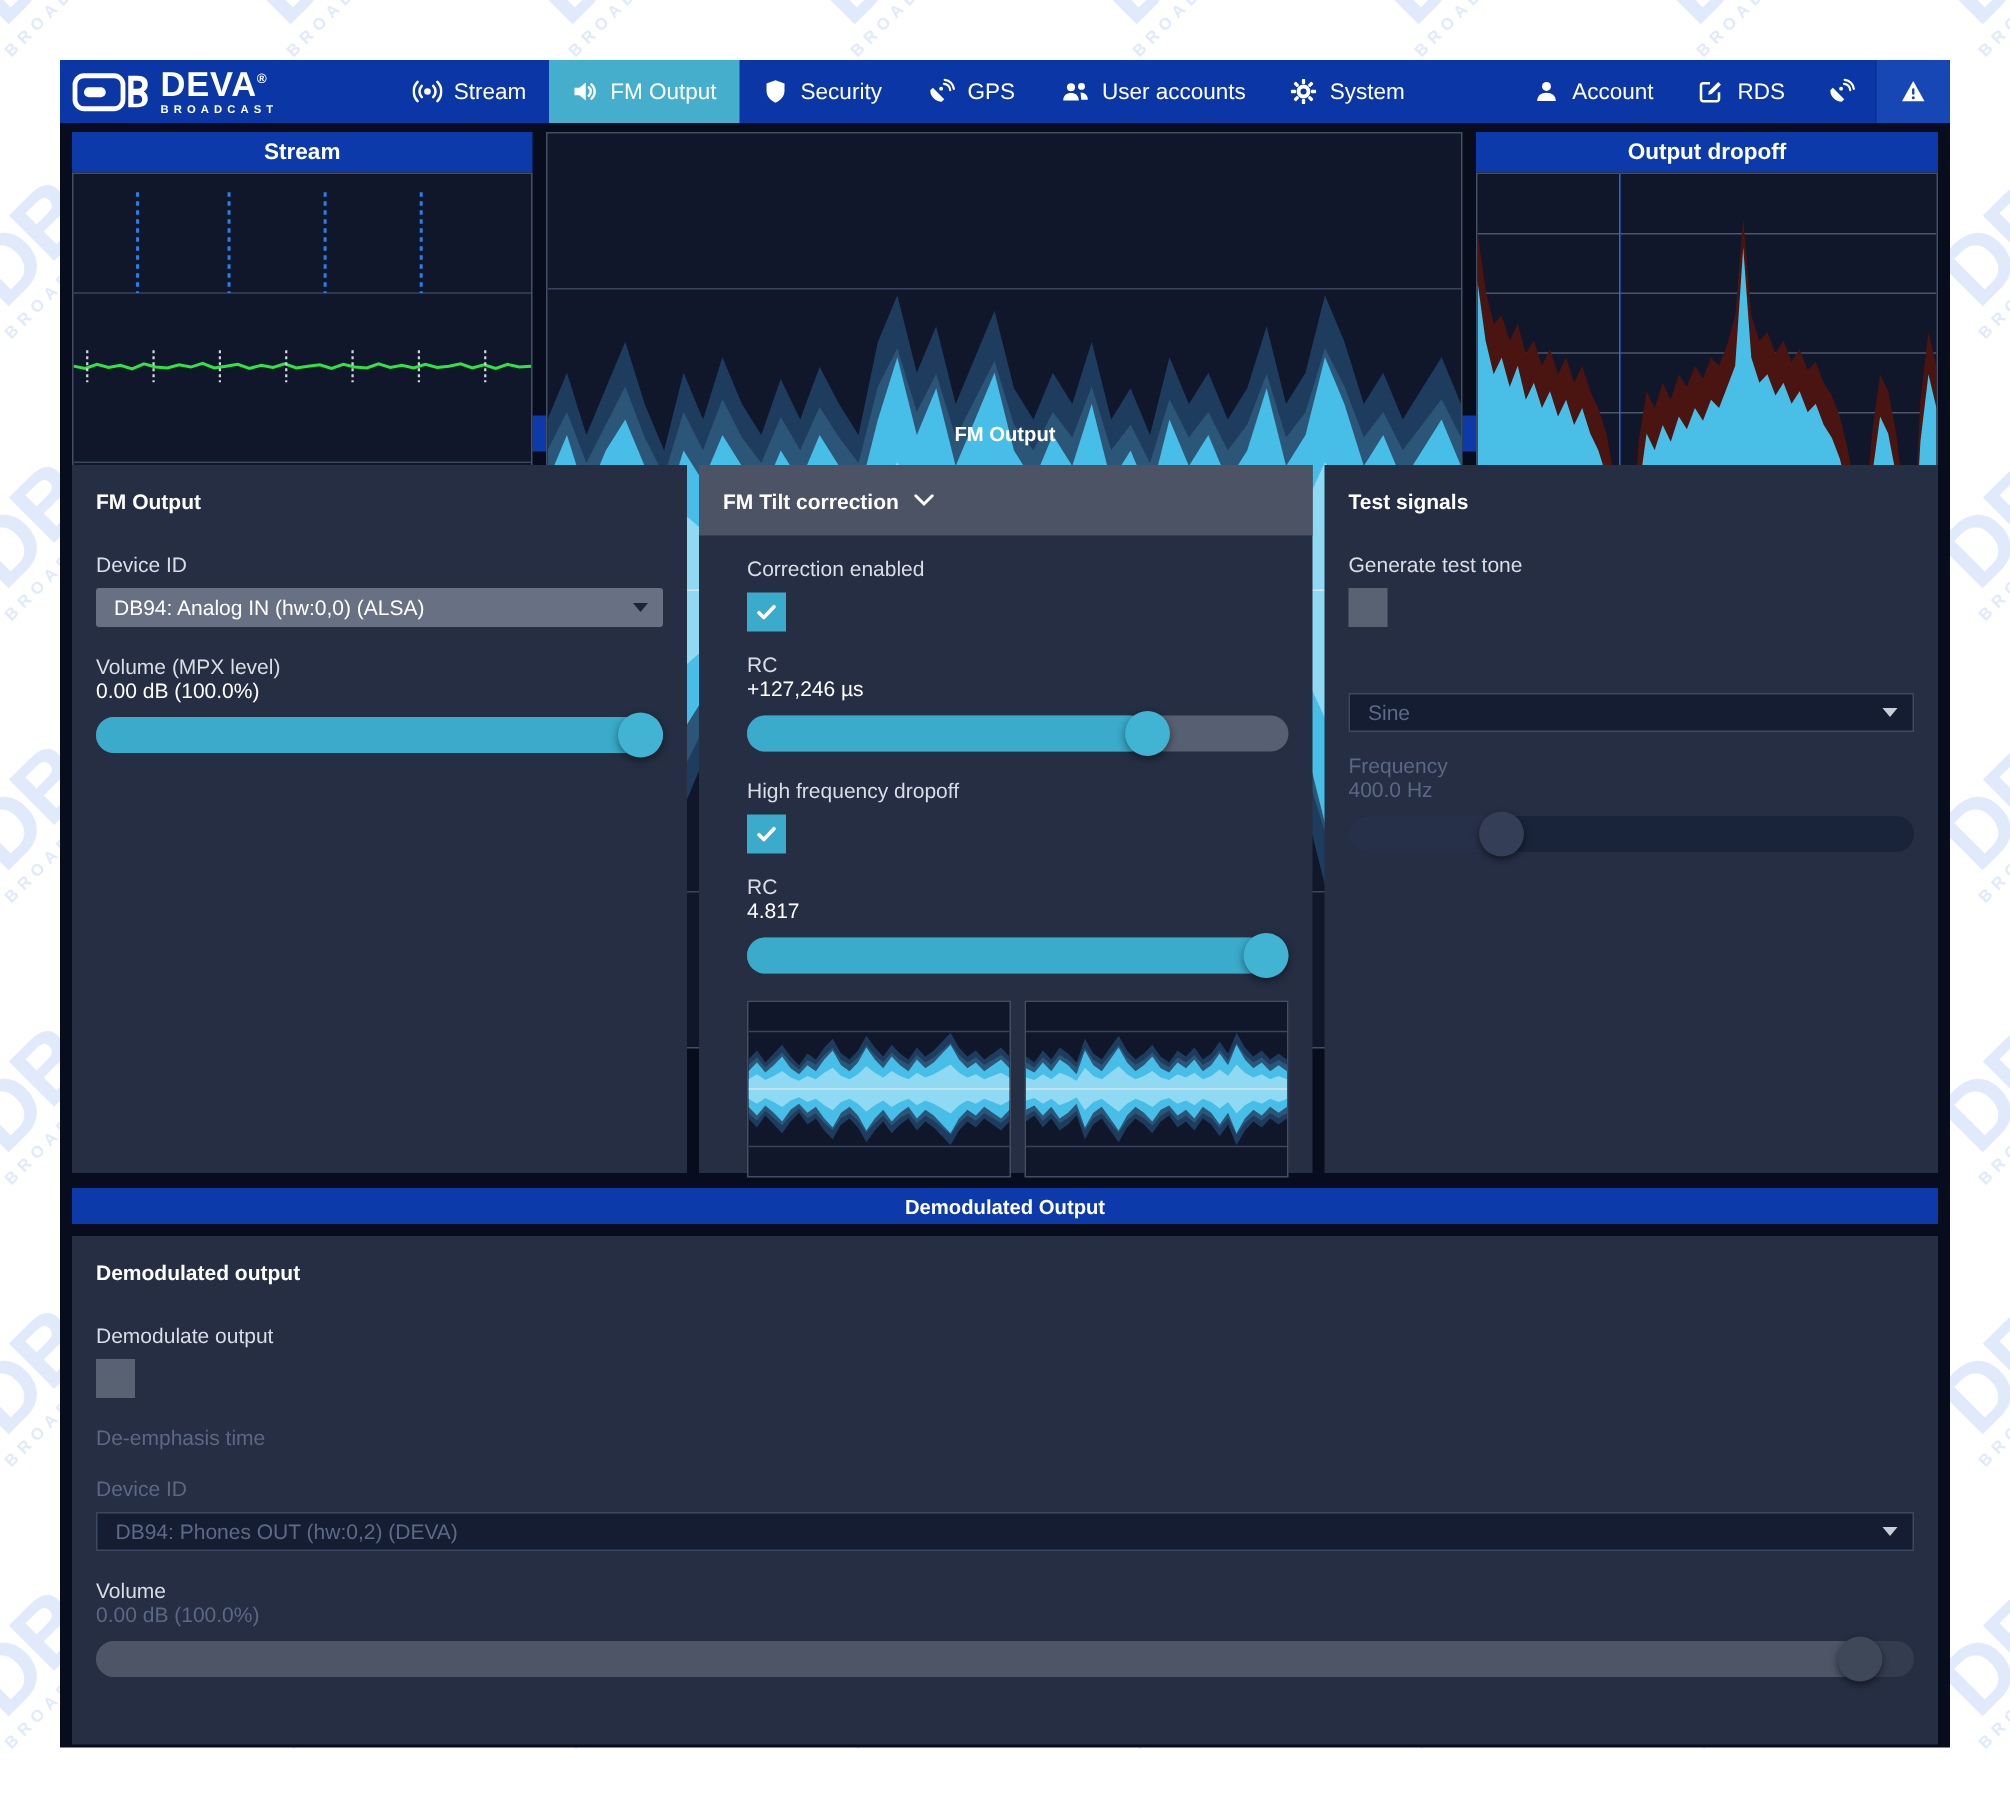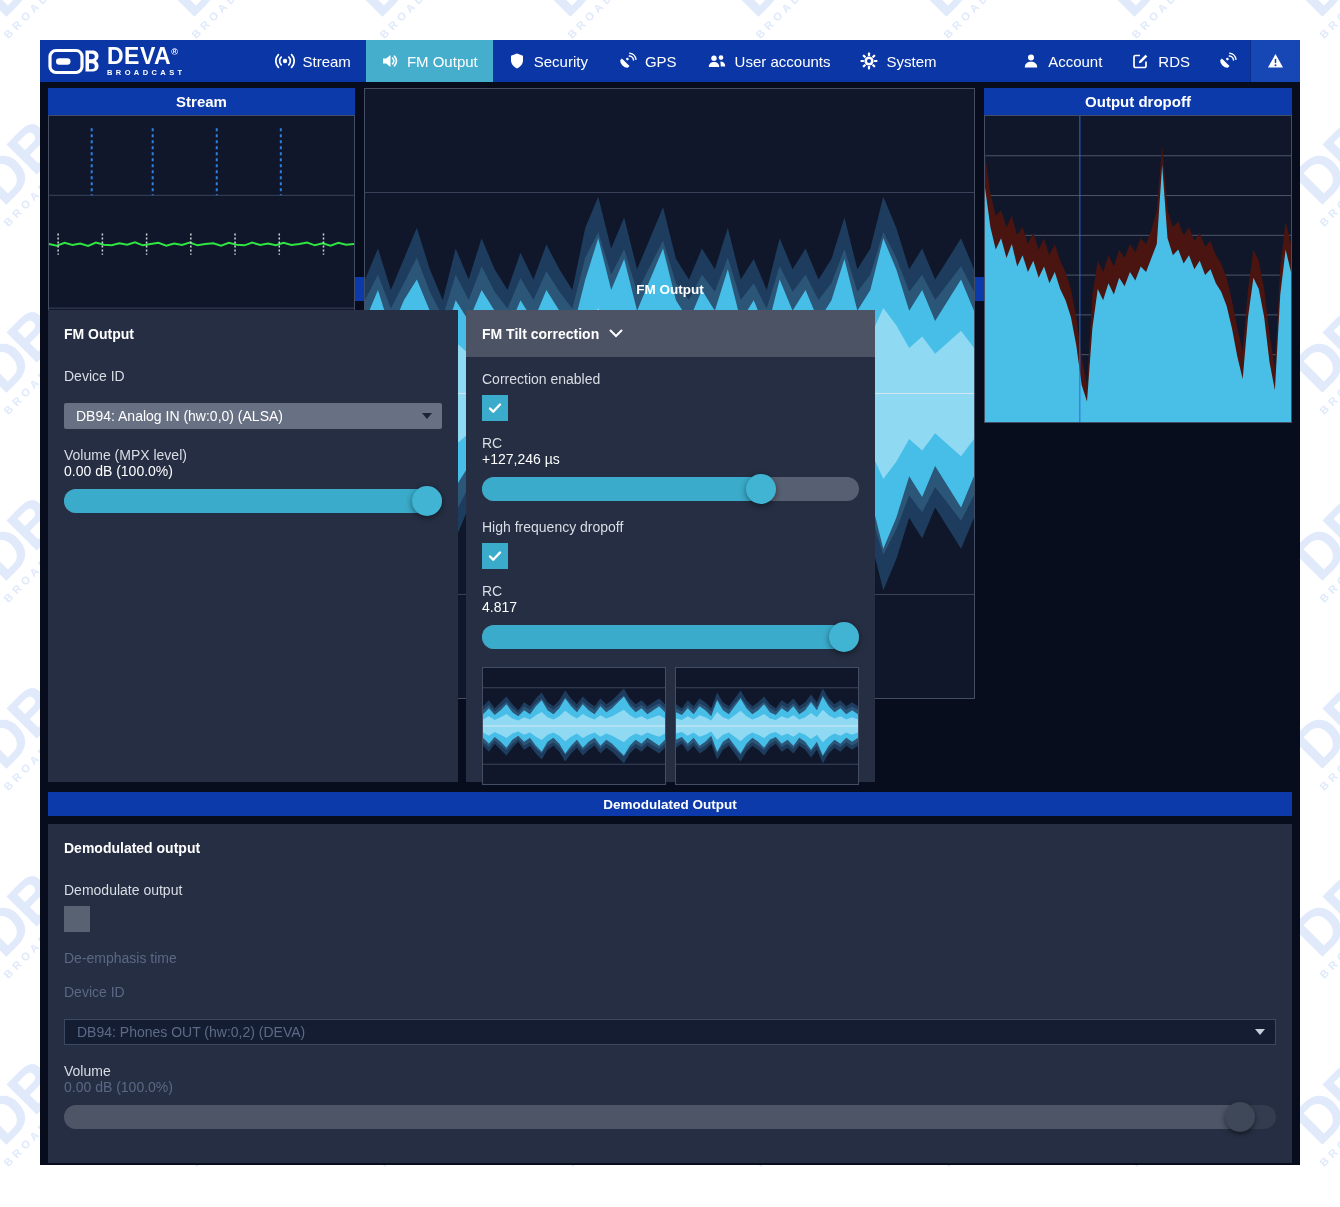--- a/index.html
+++ b/index.html
@@ -50,24 +50,24 @@
   .p-right { width:409px; padding:16px; }
   .panel-title { font-size:14px; font-weight:700; color:#fff; }
   .field-label { font-size:14px; color:#d9dde4; margin-top:26px; }
   .field-label.tight { margin-top:14px; }
   .field-label.mid { margin-top:18px; }
   .field-label.disabled, .value.disabled { color:#5b6884; }
   .row-split { display:flex; justify-content:space-between; align-items:baseline;flex-direction:column; }
   .value { font-size:14px; color:#fff; }
 
   .tilt-header { height:47px; background:#4b5365; display:flex; align-items:center; gap:10px; padding:0 16px; color:#fff; font-size:14px; font-weight:700; cursor:pointer; }
-  .tilt-body { padding:0 16px 16px; }
-
-  
-  .dropdown { height:26px; margin-top:19px; display:flex; align-items:center; justify-content:space-between; padding:0 10px 0 12px; font-size:14px; cursor:pointer; border-radius:2px; }
+  .tilt-body { padding:0 16px 16px;margin-left:16px; }
+
+  
+  .dropdown { height:26px; margin-top:8px; display:flex; align-items:center; justify-content:space-between; padding:0 10px 0 12px; font-size:14px; cursor:pointer; border-radius:2px; }
   .dropdown.light { background:#687183; color:#fff; }
   .dropdown.dark { background:#151d33; border:1px solid #3c4860; color:#5d6a86; border-radius:0; }
   .dd-arrow { width:0; height:0; border-left:5px solid transparent; border-right:5px solid transparent; }
   .dropdown.light .dd-arrow { border-top:6px solid #1c2435; }
   .dropdown.dark .dd-arrow { border-top:6px solid #c9cfd9; }
 
   
   .checkbox { width:26px; height:26px; margin-top:8px; background:#596273; cursor:pointer; display:flex; align-items:center; justify-content:center; }
   .checkbox svg { display:none; width:18px; height:18px; }
   .checkbox.checked { background:#3aabcb; }
@@ -587,20 +587,39 @@
                   <polygon points="0,34.666 3.225806451612903,37.454 6.451612903225806,31.878 9.67741935483871,36.06 12.903225806451612,30.484 16.129032258064516,33.272000000000006 19.35483870967742,37.454 22.58064516129032,26.302000000000003 25.806451612903224,33.272000000000006 29.03225806451613,36.06 32.25806451612903,30.484 35.483870967741936,24.908 38.70967741935484,31.878 41.935483870967744,36.06 45.16129032258064,33.272000000000006 48.38709677419355,29.09 51.61290322580645,34.666 54.83870967741935,37.454 58.06451612903226,31.878 61.29032258064516,34.666 64.51612903225806,30.484 67.74193548387096,36.06 70.96774193548387,33.272000000000006 74.19354838709677,27.695999999999998 77.41935483870968,33.272000000000006 80.64516129032258,23.514000000000003 83.87096774193549,30.484 87.09677419354838,34.666 90.32258064516128,31.878 93.54838709677419,36.06 96.7741935483871,33.272000000000006 100,36.06 100,63.94 96.7741935483871,66.728 93.54838709677419,63.94 90.32258064516128,68.122 87.09677419354838,65.334 83.87096774193549,69.51599999999999 80.64516129032258,76.48599999999999 77.41935483870968,66.728 74.19354838709677,72.304 70.96774193548387,66.728 67.74193548387096,63.94 64.51612903225806,69.51599999999999 61.29032258064516,65.334 58.06451612903226,68.122 54.83870967741935,62.546 51.61290322580645,65.334 48.38709677419355,70.91 45.16129032258064,66.728 41.935483870967744,63.94 38.70967741935484,68.122 35.483870967741936,75.092 32.25806451612903,69.51599999999999 29.03225806451613,63.94 25.806451612903224,66.728 22.58064516129032,73.698 19.35483870967742,62.546 16.129032258064516,66.728 12.903225806451612,69.51599999999999 9.67741935483871,63.94 6.451612903225806,68.122 3.225806451612903,62.546 0,65.334" fill="#2c5678"></polygon>
                   <polygon points="0,38.1 3.225806451612903,40.48 6.451612903225806,34.7 9.67741935483871,39.8 12.903225806451612,33 16.129032258064516,36.4 19.35483870967742,41.5 22.58064516129032,27.9 25.806451612903224,36.4 29.03225806451613,39.8 32.25806451612903,33 35.483870967741936,26.200000000000003 38.70967741935484,34.7 41.935483870967744,39.8 45.16129032258064,36.4 48.38709677419355,31.299999999999997 51.61290322580645,38.1 54.83870967741935,40.48 58.06451612903226,34.7 61.29032258064516,38.1 64.51612903225806,33 67.74193548387096,39.8 70.96774193548387,36.4 74.19354838709677,29.6 77.41935483870968,36.4 80.64516129032258,24.5 83.87096774193549,33 87.09677419354838,38.1 90.32258064516128,34.7 93.54838709677419,39.8 96.7741935483871,36.4 100,39.8 100,60.2 96.7741935483871,63.6 93.54838709677419,60.2 90.32258064516128,65.3 87.09677419354838,61.9 83.87096774193549,67 80.64516129032258,75.5 77.41935483870968,63.6 74.19354838709677,70.4 70.96774193548387,63.6 67.74193548387096,60.2 64.51612903225806,67 61.29032258064516,61.9 58.06451612903226,65.3 54.83870967741935,59.52 51.61290322580645,61.9 48.38709677419355,68.7 45.16129032258064,63.6 41.935483870967744,60.2 38.70967741935484,65.3 35.483870967741936,73.8 32.25806451612903,67 29.03225806451613,60.2 25.806451612903224,63.6 22.58064516129032,72.1 19.35483870967742,58.5 16.129032258064516,63.6 12.903225806451612,67 9.67741935483871,60.2 6.451612903225806,65.3 3.225806451612903,59.52 0,61.9" fill="#47bee8"></polygon>
                   <polygon points="0,43.455 3.225806451612903,44.763999999999996 6.451612903225806,41.585 9.67741935483871,44.39 12.903225806451612,40.65 16.129032258064516,42.519999999999996 19.35483870967742,45.325 22.58064516129032,37.845 25.806451612903224,42.519999999999996 29.03225806451613,44.39 32.25806451612903,40.65 35.483870967741936,36.91 38.70967741935484,41.585 41.935483870967744,44.39 45.16129032258064,42.519999999999996 48.38709677419355,39.714999999999996 51.61290322580645,43.455 54.83870967741935,44.763999999999996 58.06451612903226,41.585 61.29032258064516,43.455 64.51612903225806,40.65 67.74193548387096,44.39 70.96774193548387,42.519999999999996 74.19354838709677,38.78 77.41935483870968,42.519999999999996 80.64516129032258,35.975 83.87096774193549,40.65 87.09677419354838,43.455 90.32258064516128,41.585 93.54838709677419,44.39 96.7741935483871,42.519999999999996 100,44.39 100,55.61 96.7741935483871,57.480000000000004 93.54838709677419,55.61 90.32258064516128,58.415 87.09677419354838,56.545 83.87096774193549,59.35 80.64516129032258,64.025 77.41935483870968,57.480000000000004 74.19354838709677,61.22 70.96774193548387,57.480000000000004 67.74193548387096,55.61 64.51612903225806,59.35 61.29032258064516,56.545 58.06451612903226,58.415 54.83870967741935,55.236000000000004 51.61290322580645,56.545 48.38709677419355,60.285000000000004 45.16129032258064,57.480000000000004 41.935483870967744,55.61 38.70967741935484,58.415 35.483870967741936,63.09 32.25806451612903,59.35 29.03225806451613,55.61 25.806451612903224,57.480000000000004 22.58064516129032,62.155 19.35483870967742,54.675 16.129032258064516,57.480000000000004 12.903225806451612,59.35 9.67741935483871,55.61 6.451612903225806,58.415 3.225806451612903,55.236000000000004 0,56.545" fill="#8fd9f3"></polygon>
                   <line x1="0" y1="50" x2="100" y2="50" stroke="#d9e7f1" stroke-width="1" vector-effect="non-scaling-stroke" opacity="0.9"></line>
                 </svg>
               </div>
           </div>
         </div>
       </div>
 
+      <div class="panel p-right">
+        <div class="panel-title">Test signals</div>
+        <div class="field-label">Generate test tone</div>
+        <div class="checkbox">
+          
+        </div>
+        <div class="dropdown dark" style="margin-top:44px;">
+          <span>Sine</span>
+          <span class="dd-arrow"></span>
+        </div>
+        <div class="row-split field-label tight">
+          <span class="field-label disabled" style="margin:0;">Frequency</span>
+          <span class="value disabled">400.0 Hz</span>
+        </div>
+        <div class="slider disabled-dark">
+          <div class="slider-fill" style="width: max(27%, 28px);"></div>
+          <div class="slider-thumb" style="left: clamp(15px, 27%, 100% - 15px);"></div>
+        </div>
+      </div>
     </div>
 
     <div class="section-bar demod">Demodulated Output</div>
 
     <div class="panel demod-panel">
       <div class="panel-title">Demodulated output</div>
       <div class="field-label">Demodulate output</div>
       <div class="checkbox">
         
       </div>

